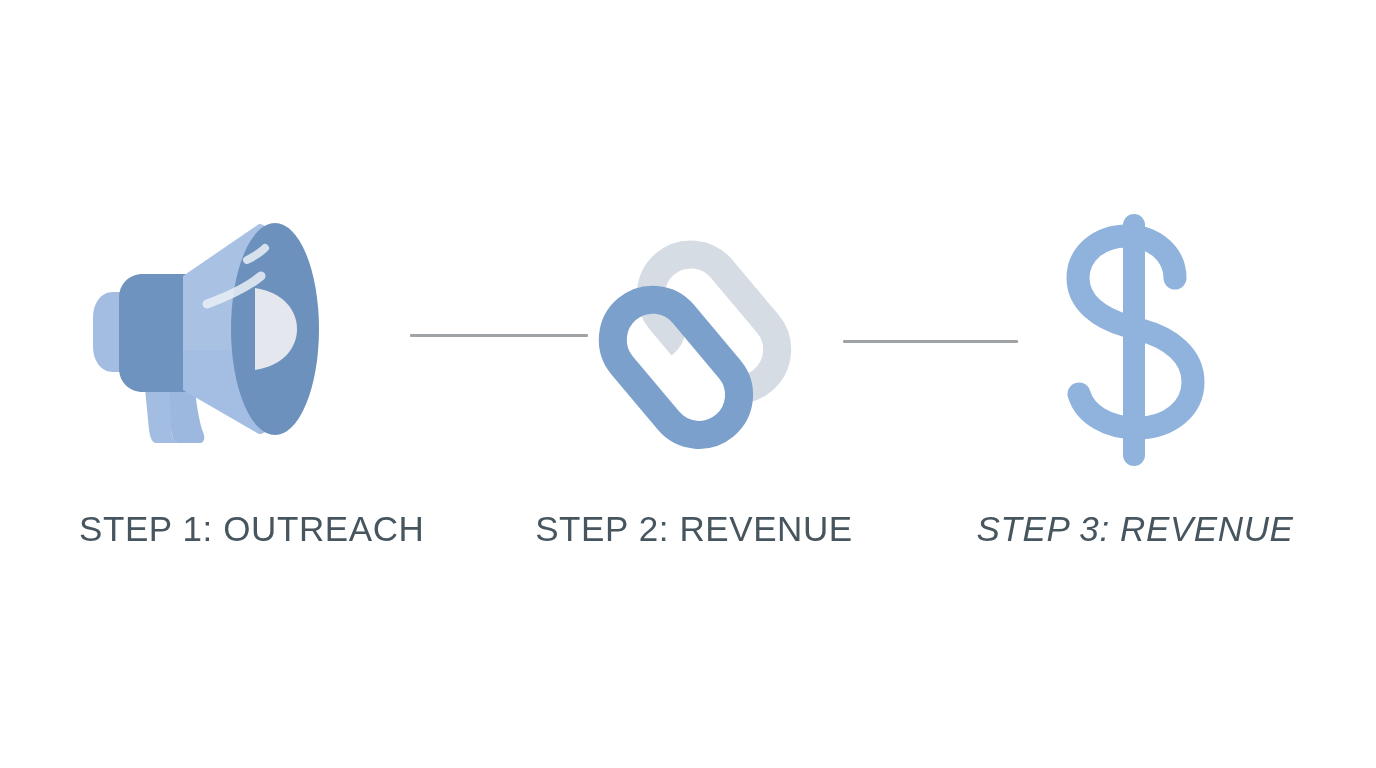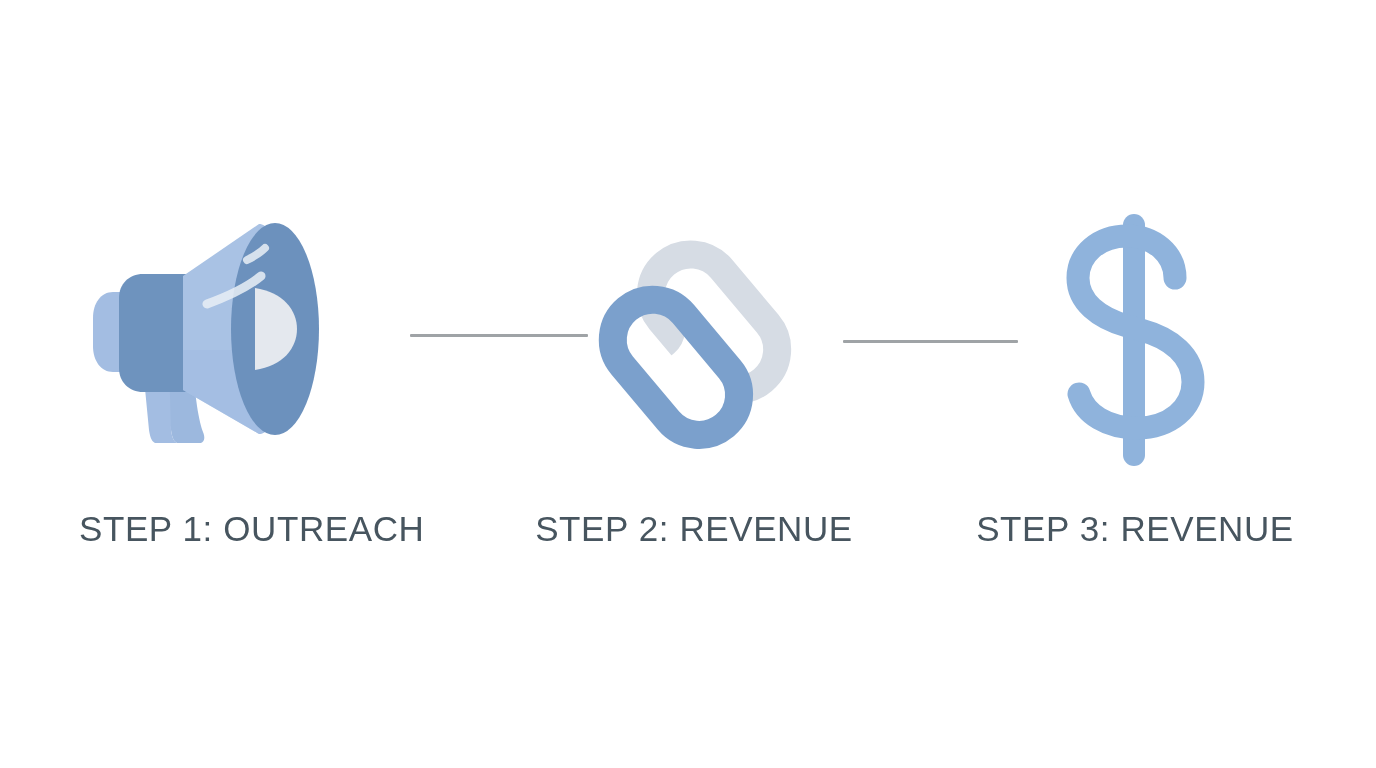--- a/index.html
+++ b/index.html
@@ -52,21 +52,21 @@
     font-size: 35px;
     line-height: 48px;
     letter-spacing: 0.6px;
     font-weight: 400;
     color: #47555F;
     white-space: nowrap;
   }
 
   #step-1 { left: 79px; }
   #step-2 { left: 524px; }
-  #step-3 { left: 965px; }
+  #step-3 { left: 965px; font-style: italic; }
 
   
   .connector {
     position: absolute;
     height: 3px;
     background: #9FA3A6;
     border-radius: 1px;
   }
   #connector-1 {
     left: 410px;

